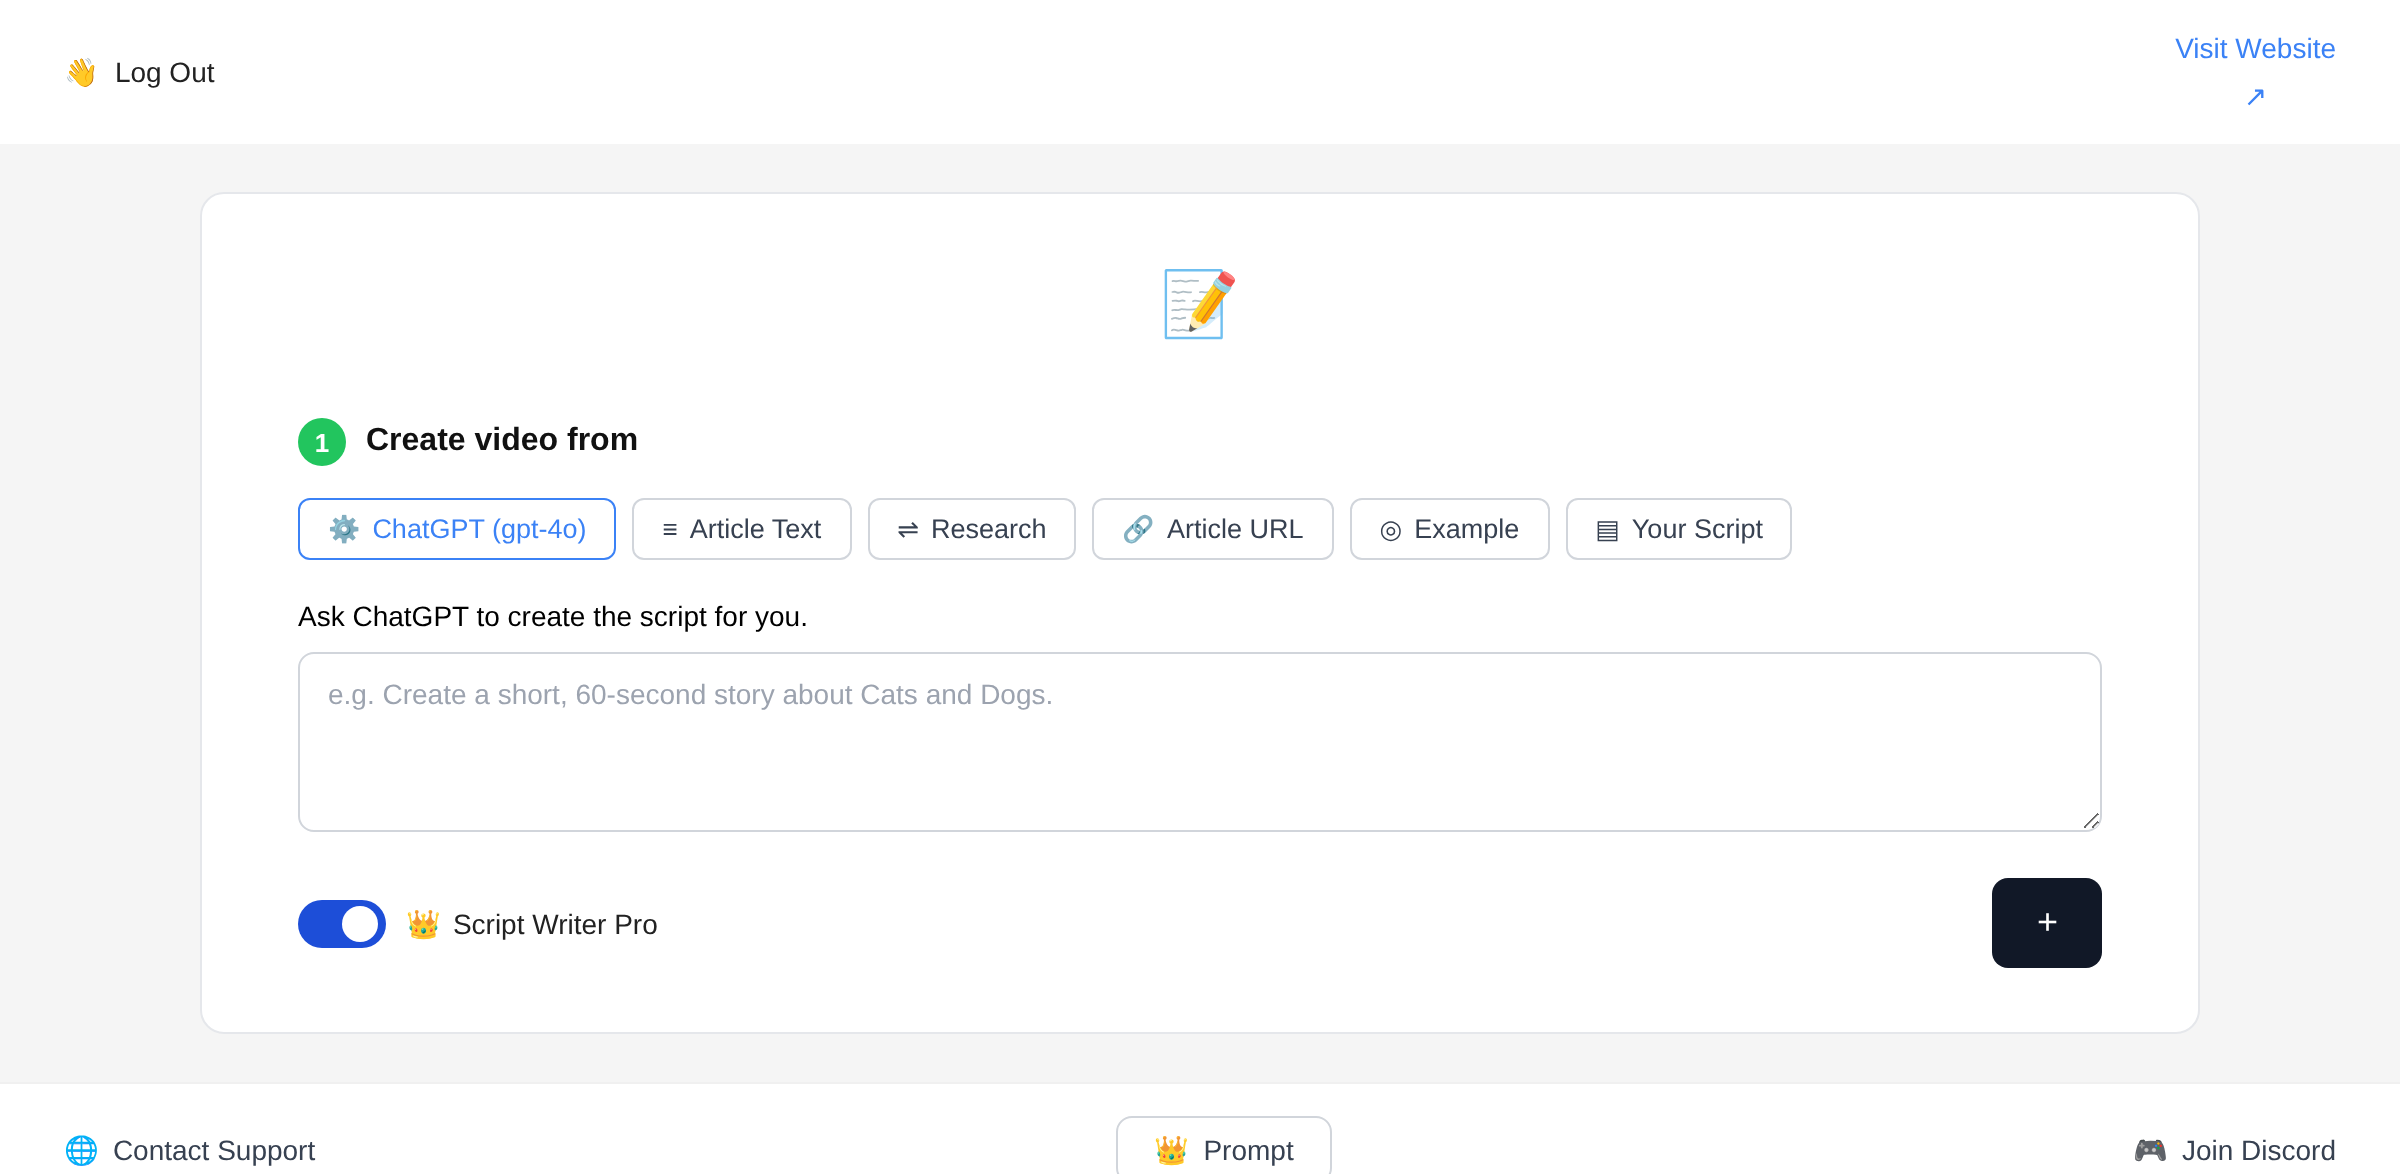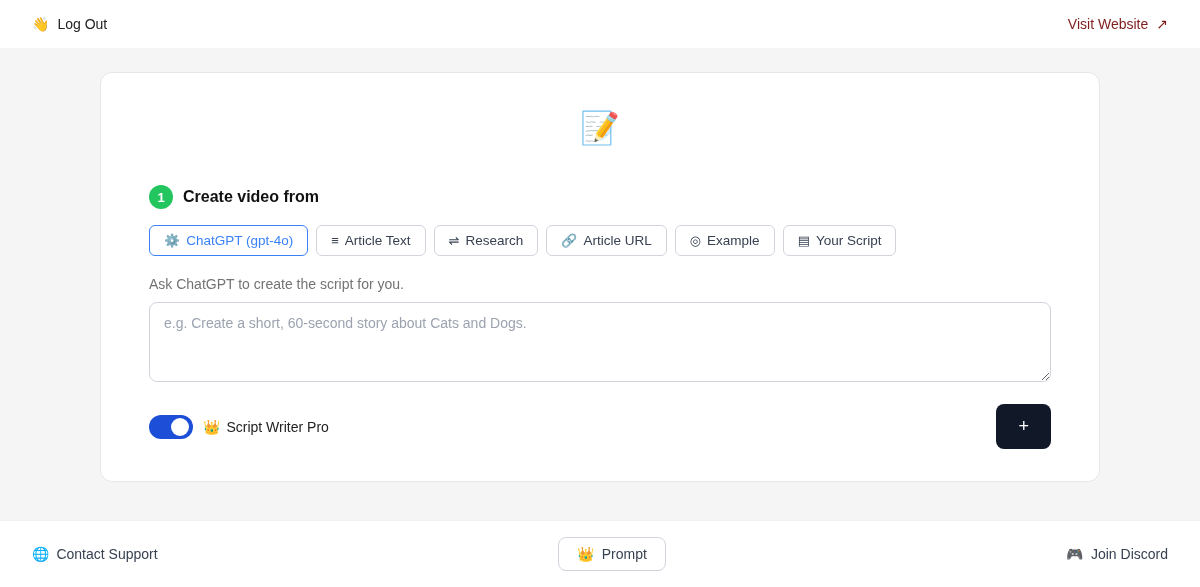--- a/index.html
+++ b/index.html
@@ -18,21 +18,21 @@
       background: #fff;
     }
     .top-bar-left, .top-bar-right {
       display: flex;
       align-items: center;
       gap: 8px;
       font-size: 14px;
       color: #222;
       cursor: pointer;
     }
-    .top-bar-right { color: #7f1d1d; font-size: 14px; }
+    .top-bar-right { color: #3b82f6; font-size: 14px; flex-direction: column; }
     .main-content {
       flex: 1;
       display: flex;
       justify-content: center;
       align-items: flex-start;
       padding: 24px 32px;
     }
     .card {
       background: #fff;
       border: 1px solid #e5e7eb;
@@ -103,26 +103,26 @@
     .tab-btn.active {
       border-color: #3b82f6;
       color: #3b82f6;
       background: #fff;
     }
     .tab-btn .tab-icon {
       font-size: 13px;
     }
     .prompt-label {
       font-size: 14px;
-      color: #737373;
+      color: #000000;
       margin-bottom: 10px;
     }
     .prompt-textarea {
       width: 100%;
-      height: 80px;
+      height: 90px;
       border: 1px solid #d1d5db;
       border-radius: 8px;
       padding: 12px 14px;
       font-size: 14px;
       color: #9ca3af;
       resize: vertical;
       outline: none;
       font-family: inherit;
       color: #9ca3af;
     }

